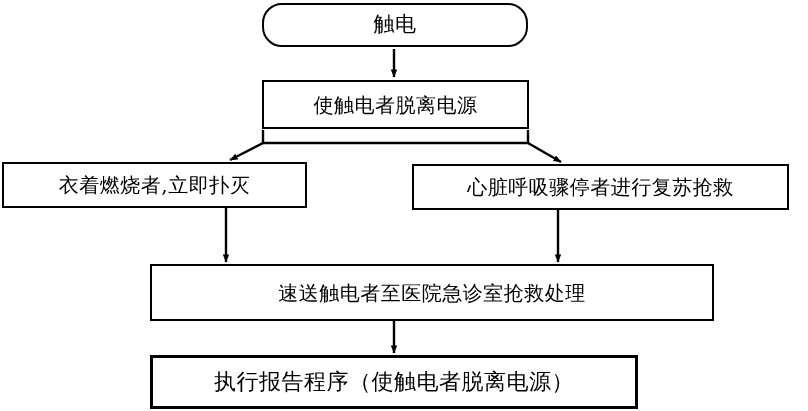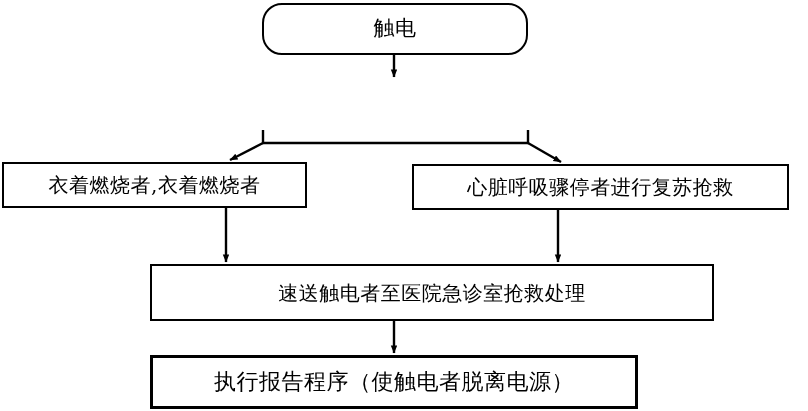--- a/index.html
+++ b/index.html
@@ -30,21 +30,21 @@
     z-index: 2;
   }
   .node .node-label {
     display: block;
     line-height: 1.1;
     white-space: nowrap;
     font-weight: 400;
     letter-spacing: 0.5px;
   }
   
-  #node-shock        { left: 262px; top: 3px;   width: 266px; height: 52px; border-radius: 20px;  }
+  #node-shock        { left: 262px; top: 3px;   width: 266px; height: 44px; border-radius: 20px;  }
   #node-disconnect   { left: 262px; top: 80px;  width: 267px; height: 49px;  }
   #node-burning      { left: 2px;   top: 162px; width: 305px; height: 46px;  }
   #node-cpr          { left: 412px; top: 164px; width: 377px; height: 46px;  }
   #node-transport    { left: 150px; top: 264px; width: 564px; height: 57px;  }
   #node-report       { left: 150px; top: 355px; width: 488px; height: 54px;  border-width: 3px; }
 
   #node-shock      .node-label { font-size: 21px; }
   #node-disconnect .node-label { font-size: 20px; }
   #node-burning    .node-label { font-size: 20px; }
   #node-cpr        .node-label { font-size: 20px; }
@@ -86,23 +86,26 @@
 
     <line x1="558" y1="210" x2="558" y2="262" stroke="#000000" stroke-width="2.4" marker-end="url(#arrowhead)"></line>
 
     <line x1="394" y1="321" x2="394" y2="353" stroke="#000000" stroke-width="2.4" marker-end="url(#arrowhead)"></line>
   </svg>
 
   <div class="node" id="node-shock">
     <span class="node-label">触电</span>
   </div>
 
+  <div class="node" id="node-disconnect">
+    <span class="node-label">使触电者脱离电源</span>
+  </div>
 
   <div class="node" id="node-burning">
-    <span class="node-label">衣着燃烧者,衣着燃烧者</span>
+    <span class="node-label">衣着燃烧者,立即扑灭</span>
   </div>
 
   <div class="node" id="node-cpr">
     <span class="node-label">心脏呼吸骤停者进行复苏抢救</span>
   </div>
 
   <div class="node" id="node-transport">
     <span class="node-label">速送触电者至医院急诊室抢救处理</span>
   </div>
 

